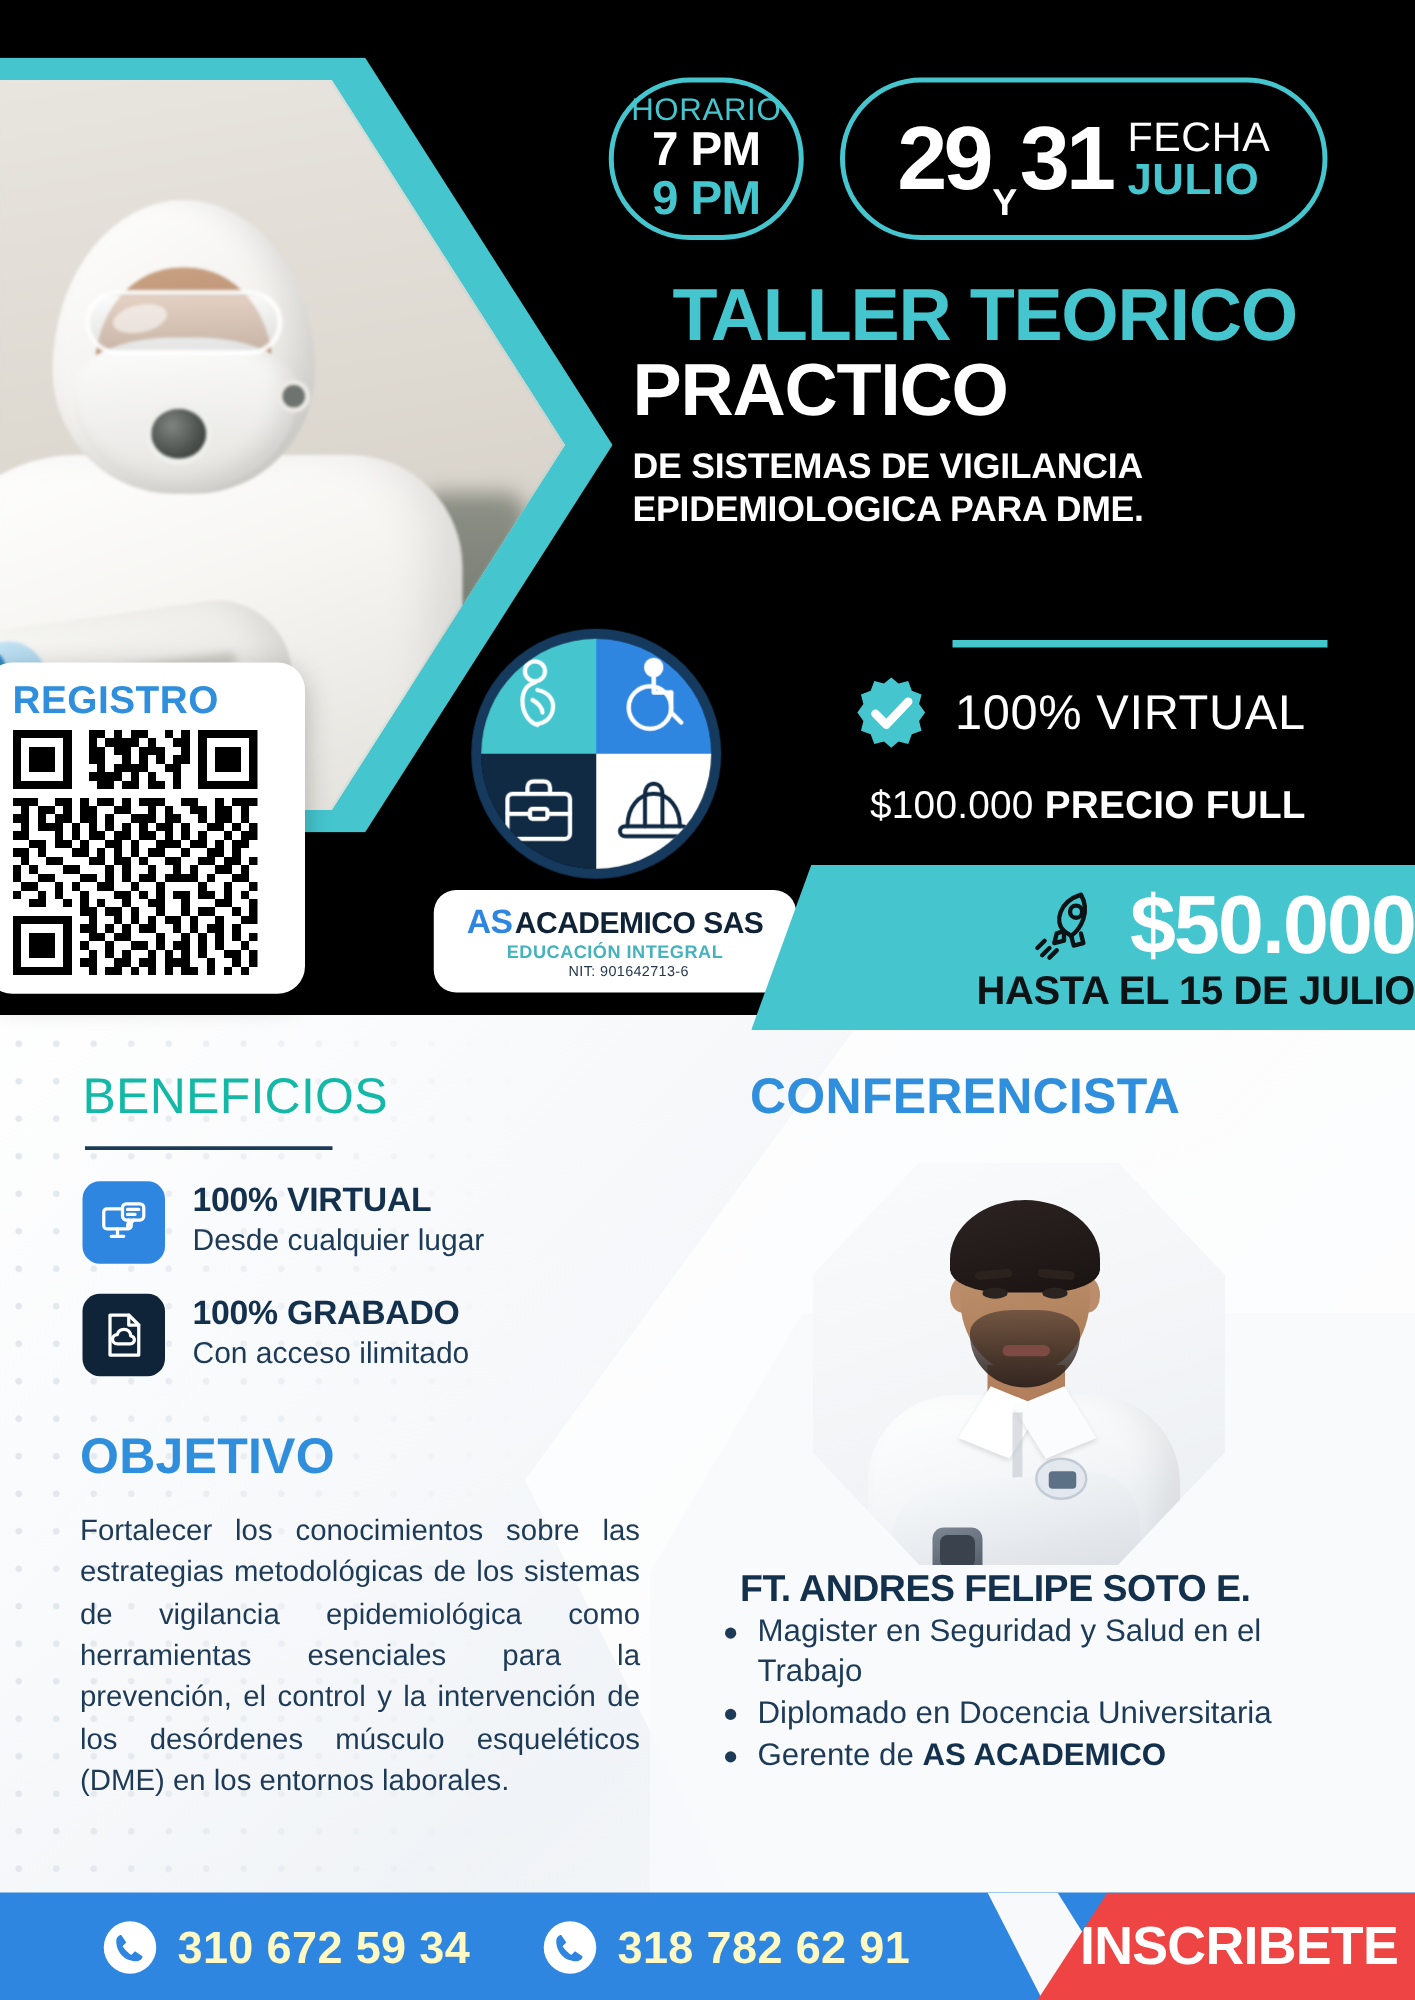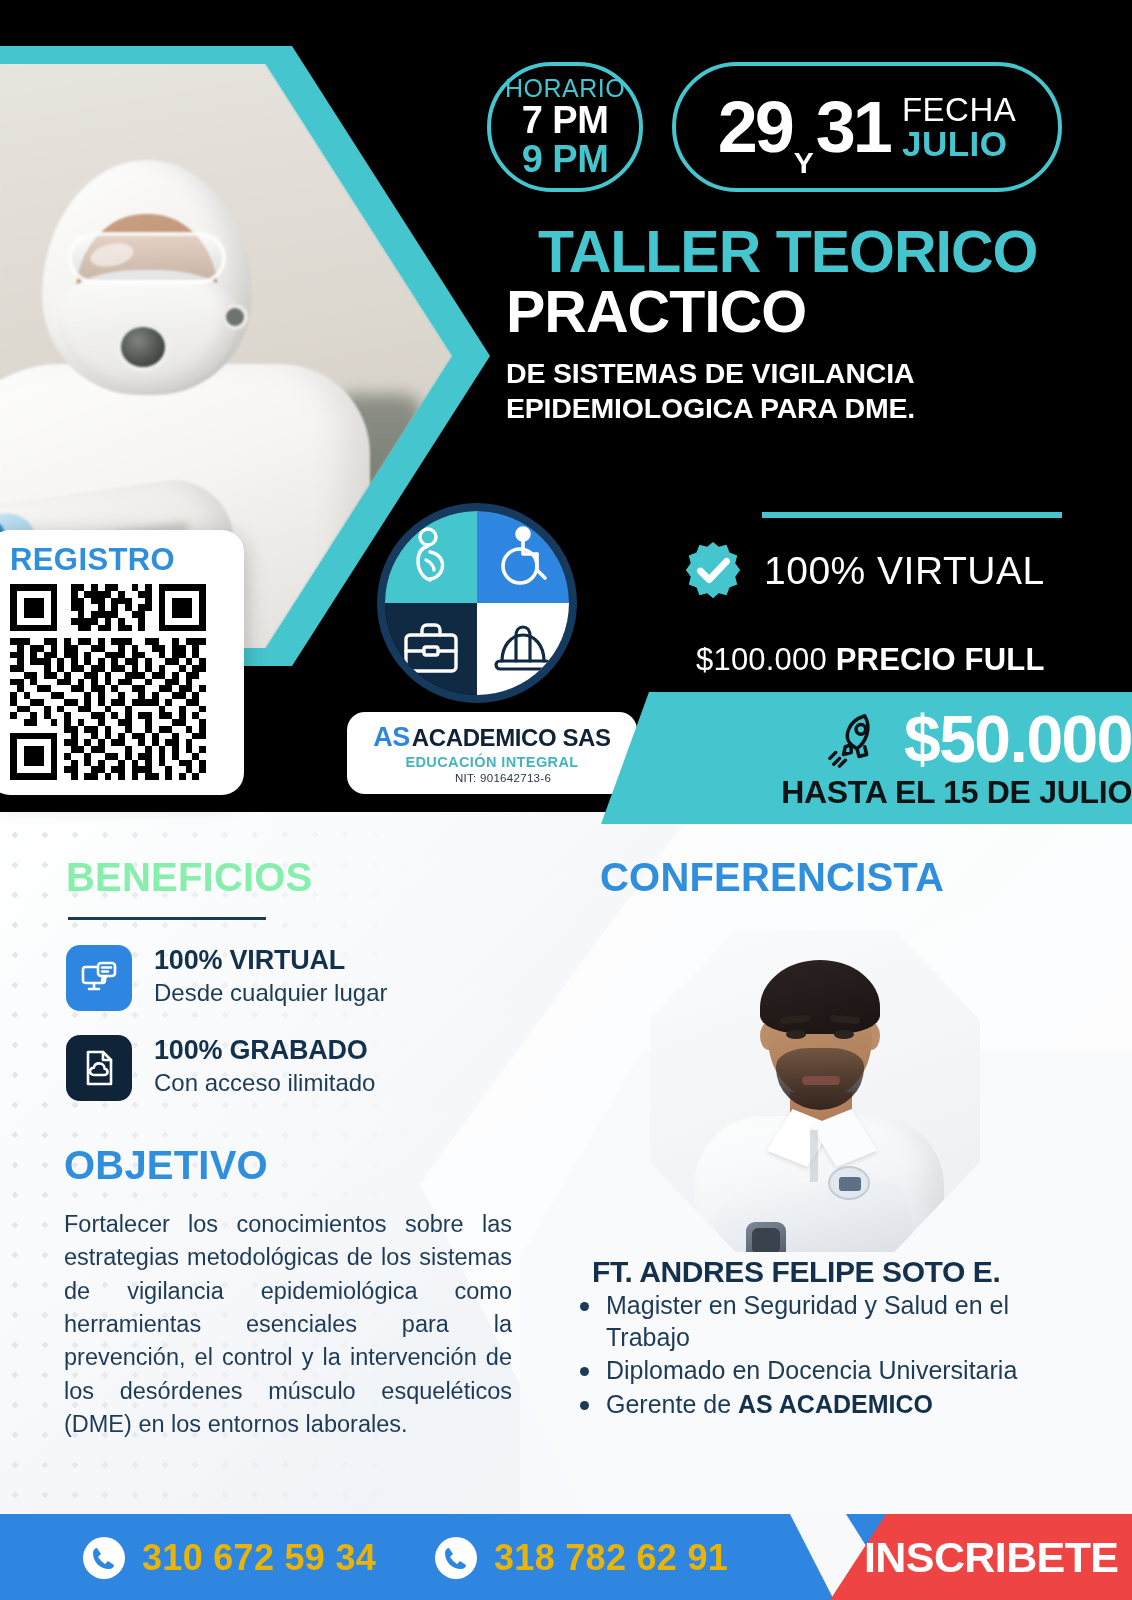--- a/index.html
+++ b/index.html
@@ -153,36 +153,36 @@
   .ln-as { color:#2f86e0; font-size:27px; font-weight:bold; letter-spacing:-.5px; }
   .ln-ac { color:#0f2236; font-size:24px; font-weight:bold; letter-spacing:-.4px; }
   .ln-edu { color:#45b3bd; font-size:14.5px; font-weight:bold; letter-spacing:.4px; margin-top:1px; }
   .ln-nit { color:#24384d; font-size:11.5px; letter-spacing:.3px; margin-top:2px;margin-left:22px; }
 
   
   .rule-teal { position:absolute; left:762px; top:512px; width:300px; height:6px; background:#45c6cf; }
   .virtual-row { position:absolute; left:682px; top:540px; display:flex; align-items:center; gap:20px; }
   .badge-check { width:62px; height:62px; flex:0 0 62px; }
   .virtual-text { color:#fff; font-size:39px; font-weight:400; letter-spacing:.5px; }
-  .precio-full { position:absolute; left:696px; top:626px; color:#fff; font-size:31px; letter-spacing:.2px;margin-top:16px; }
+  .precio-full { position:absolute; left:696px; top:626px; color:#fff; font-size:31px; letter-spacing:.2px; }
   .precio-full b { font-weight:bold; }
 
   .promo-banner {
     position:absolute; left:601px; top:692px; width:531px; height:132px;
     background:#45c6cf;
     clip-path:polygon(48px 0, 100% 0, 100% 100%, 0 100%);
     display:flex; flex-direction:column; align-items:flex-end; justify-content:center;
   }
   .promo-row { display:flex; align-items:center; gap:16px; margin-left:20px; }
   .rocket { width:62px; height:62px; }
   .promo-amount { color:#fff; font-size:66px; font-weight:bold; letter-spacing:-1.5px; line-height:1; }
   .promo-sub { color:#0d1214; font-size:32px; font-weight:bold; letter-spacing:-.3px; margin-top:2px; margin-left:22px; }
 
   
-  .h-beneficios { position:absolute; left:66px; top:855px; color:#86efac; font-size:40px; font-weight:bold; letter-spacing:.2px; }
+  .h-beneficios { position:absolute; left:66px; top:855px; color:#14b8a6; font-size:40px; font-weight:normal; letter-spacing:.2px; }
   .rule-ben { position:absolute; left:68px; top:917px; width:198px; height:3px; background:#1d3a57; }
 
   .benefit { position:absolute; display:flex; gap:22px; align-items:flex-start; }
   .b1 { left:66px; top:945px; }
   .b2 { left:66px; top:1035px; }
   .b-icon { width:66px; height:66px; border-radius:14px; display:flex; align-items:center; justify-content:center; flex:0 0 66px; }
   .b-icon.blue { background:#2f86e0; }
   .b-icon.navy { background:#0f2438; }
   .b-title { color:#13304c; font-size:27px; font-weight:bold; letter-spacing:-.2px; line-height:1.15; }
   .b-desc { color:#1d3a57; font-size:24px; font-weight:400; line-height:1.2; margin-top:3px; }
@@ -230,21 +230,21 @@
   .speaker-list { position:absolute; left:570px; top:1290px; width:500px; list-style:none; }
   .speaker-list li { position:relative; color:#1d3a57; font-size:25px; line-height:1.26; padding-left:36px; margin-bottom:2px; }
   .speaker-list li:before { content:""; position:absolute; left:10px; top:12px; width:9px; height:9px; background:#1d3a57; border-radius:50%; }
   .speaker-list li b { font-weight:bold; color:#13304c; }
 
   
   .footer-bar { position:absolute; left:0; top:1514px; width:1132px; height:86px; background:#2f86e0; }
   .footer-phone { position:absolute; top:1536px; display:flex; align-items:center; gap:16px; }
   .fp1 { left:82px; } .fp2 { left:434px; }
   .phone-icon { width:44px; height:44px; flex:0 0 44px; }
-  .phone-text { color:#eab308; font-size:36px; font-weight:bold; letter-spacing:.3px; }
+  .phone-text { color:#fef9c3; font-size:36px; font-weight:bold; letter-spacing:.3px; }
   .inscribete-block {
     position:absolute; left:830px; top:1514px; width:302px; height:86px; background:#ef4444;
     clip-path:polygon(56px 0, 100% 0, 100% 100%, 0 100%);
     display:flex; align-items:center; 
   }
   .inscribete-text { color:#fff; font-size:43px; font-weight:bold; letter-spacing:-.6px; margin-left:34px; }
   .footer-notch {
     position:absolute; left:790px; top:1514px; width:110px; height:86px;
     background:#f7f9fb; clip-path:polygon(0 0, 56px 0, 100% 100%, 44px 100%);
   }

